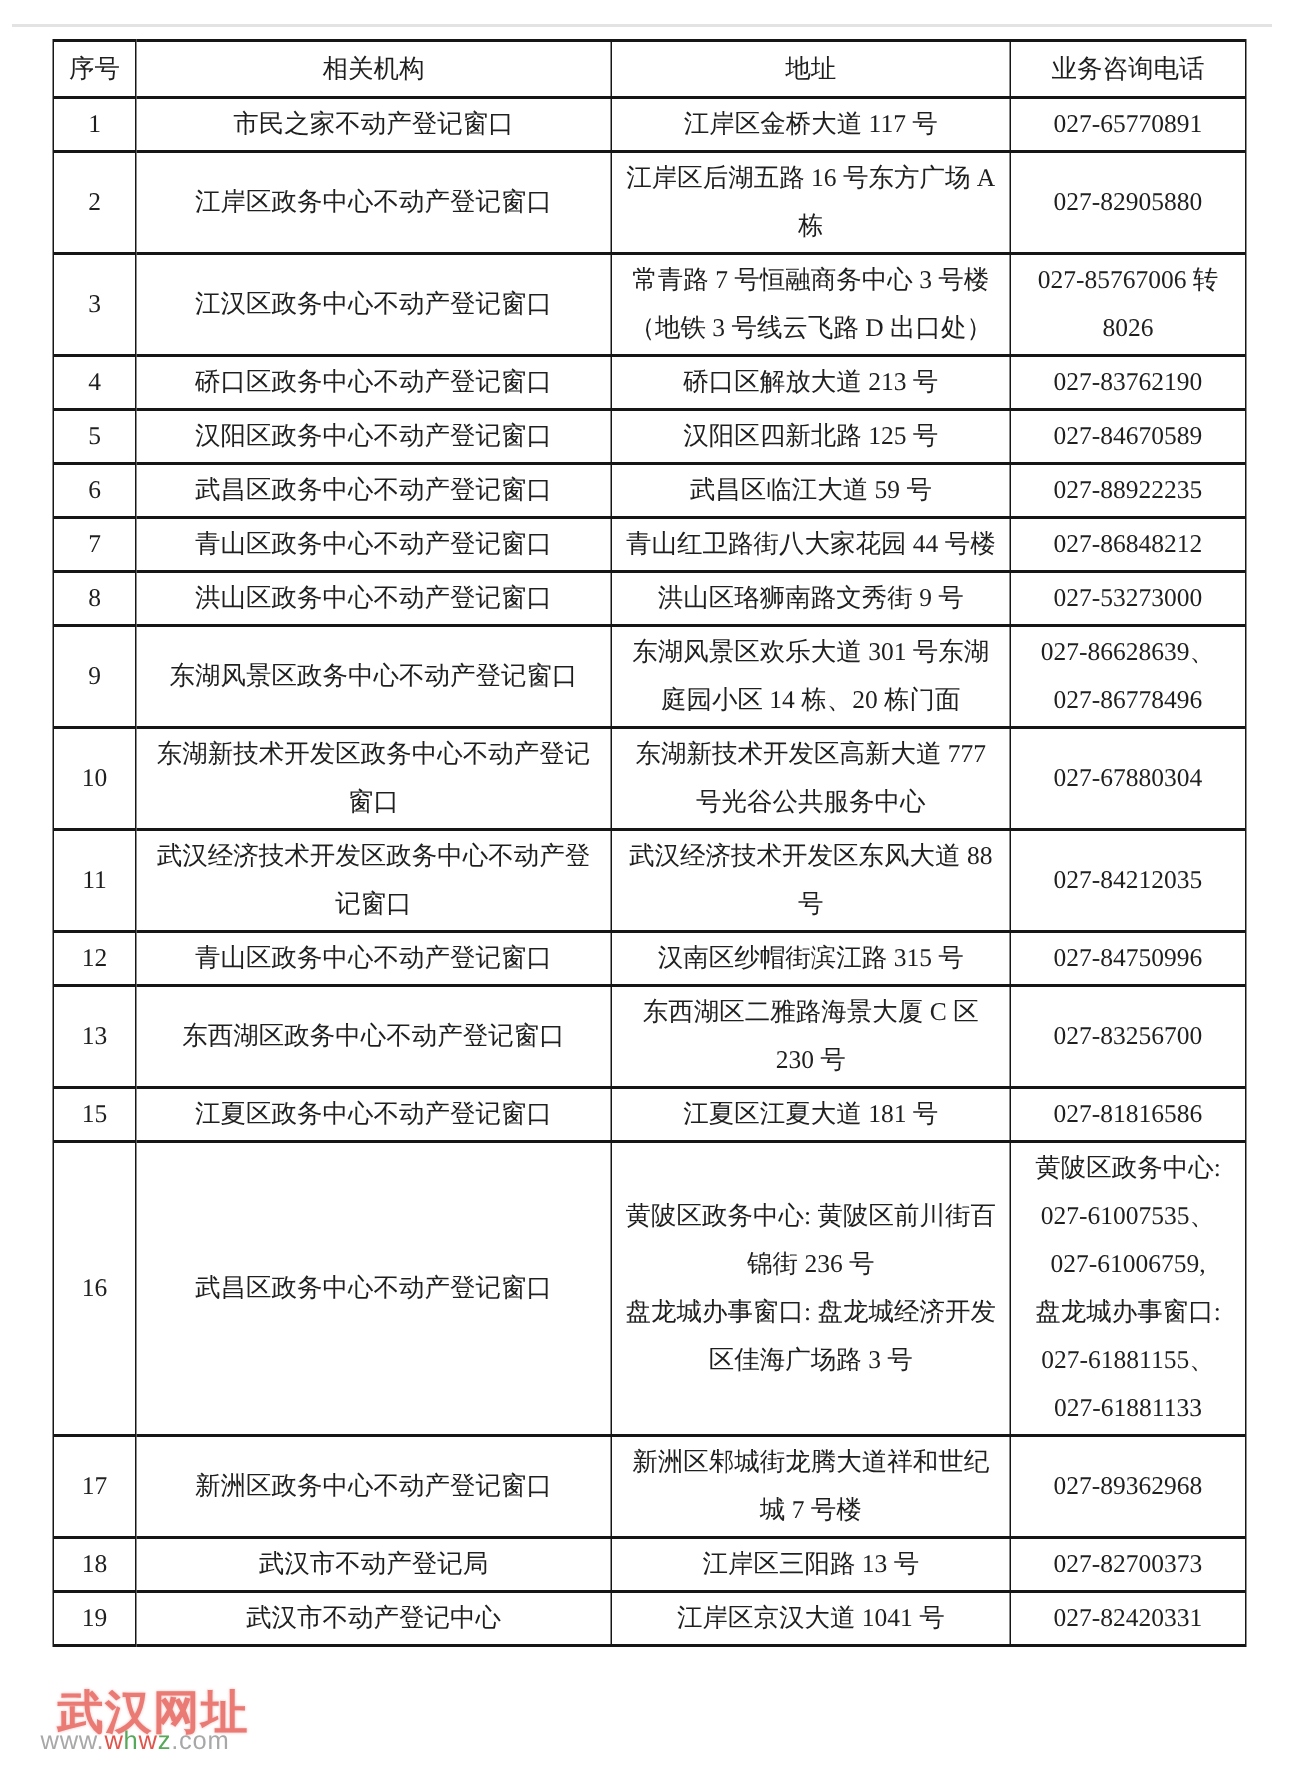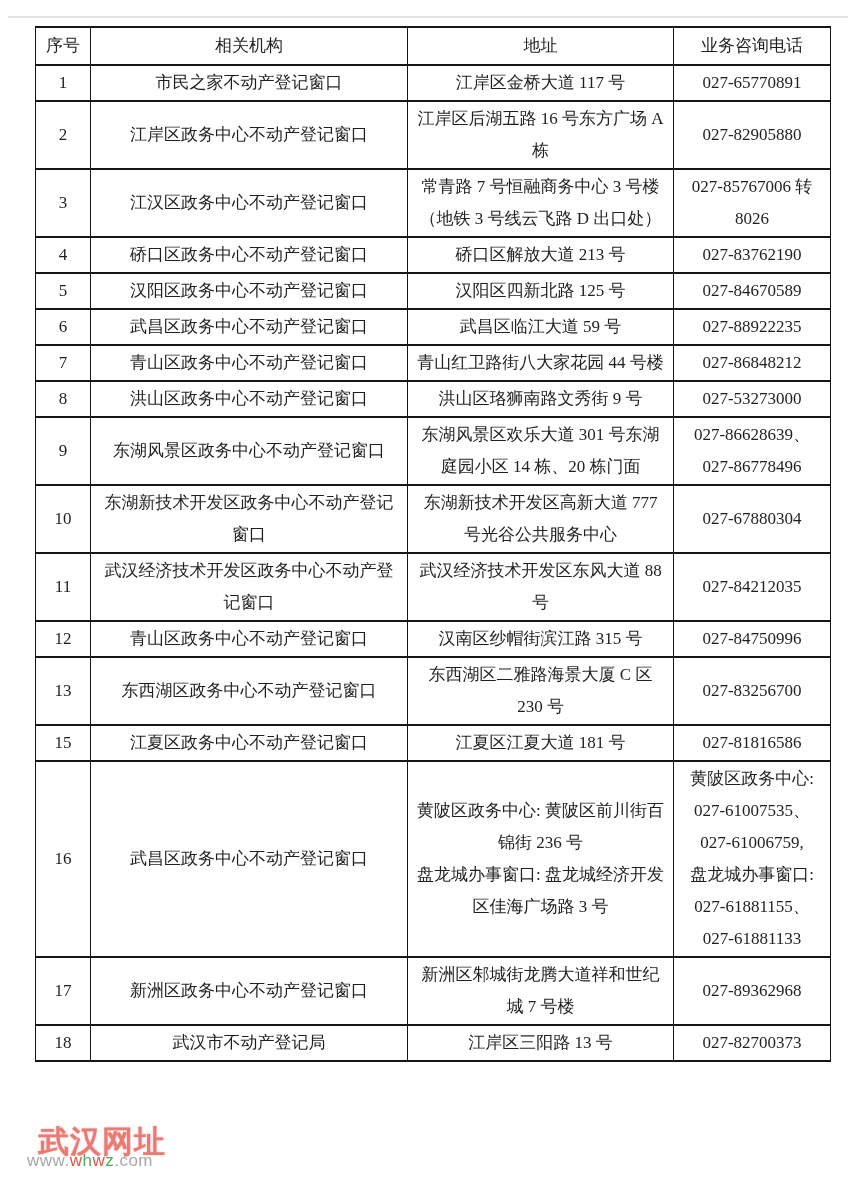--- a/index.html
+++ b/index.html
@@ -217,17 +217,23 @@
     <td>027-89362968</td>
   </tr>
 
   <tr>
     <td>18</td>
     <td>武汉市不动产登记局</td>
     <td>江岸区三阳路 13 号</td>
     <td>027-82700373</td>
   </tr>
 
+  <tr>
+    <td>19</td>
+    <td>武汉市不动产登记中心</td>
+    <td>江岸区京汉大道 1041 号</td>
+    <td>027-82420331</td>
+  </tr>
 </tbody>
 </table>
 
 <div class="wm-cn">武汉网址</div>
 <div class="wm-url"><span>www.</span><span class="wm-r">w</span><span class="wm-g">h</span><span class="wm-r">w</span><span class="wm-g">z</span><span>.com</span></div>
 
 </body></html>

